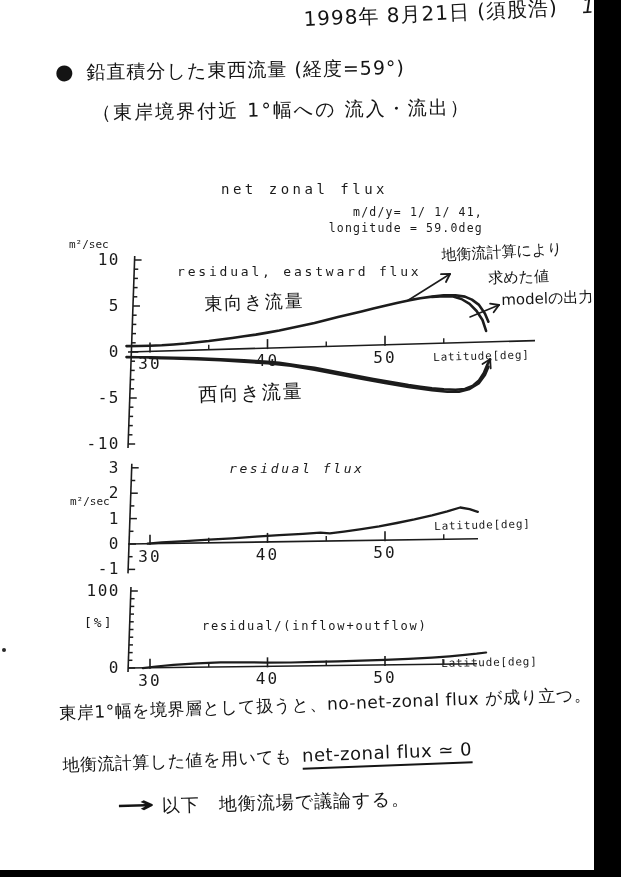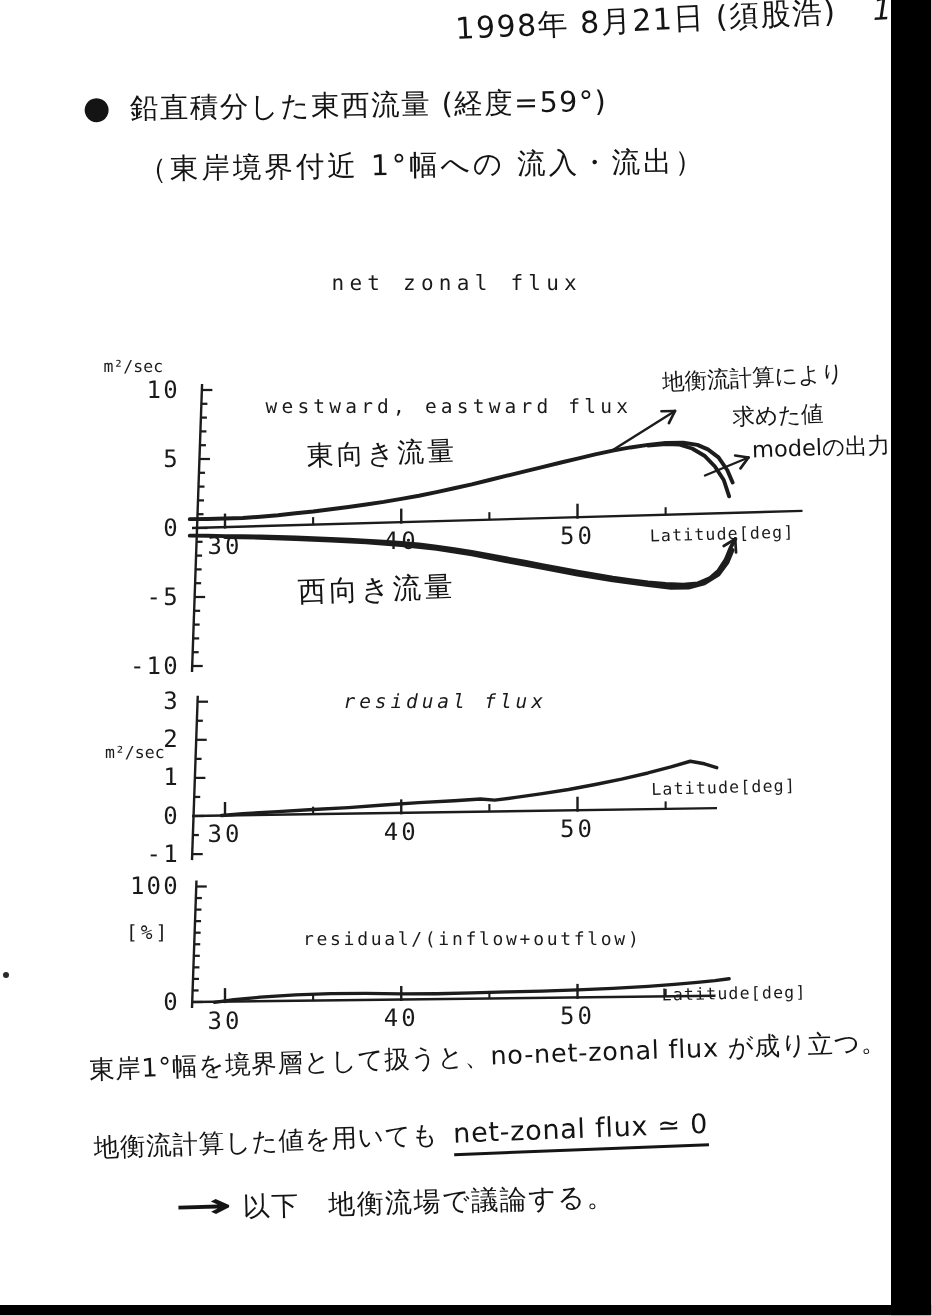--- a/index.html
+++ b/index.html
@@ -49,23 +49,25 @@
     <span>1998年 8月21日 (須股浩)</span><span class="pagenum">15</span>
   </div>
 
   <div class="hand h1">
     <span class="bullet">●</span><span>鉛直積分した東西流量 (経度=59°)</span>
   </div>
   <div class="hand h2">（東岸境界付近 1°幅への 流入・流出）</div>
 
   <div class="plot-text title1">net zonal flux</div>
   <div class="plot-text subs">
+    <div>m/d/y= 1/ 1/  41,</div>
+    <div>longitude = 59.0deg</div>
   </div>
   <div class="plot-text ylab1">m²/sec</div>
-  <div class="plot-text inner1">westward, eastward flux</div>
+  <div class="plot-text inner1">residual, eastward flux</div>
   <div class="hand east">東向き流量</div>
   <div class="hand west">西向き流量</div>
   <div class="hand geo1">地衡流計算により</div>
   <div class="hand geo2">求めた値</div>
   <div class="hand model">modelの出力</div>
   <div class="plot-text xlab1">Latitude[deg]</div>
 
   <div class="plot-text title2">residual flux</div>
   <div class="plot-text ylab2">m²/sec</div>
   <div class="plot-text xlab2">Latitude[deg]</div>

